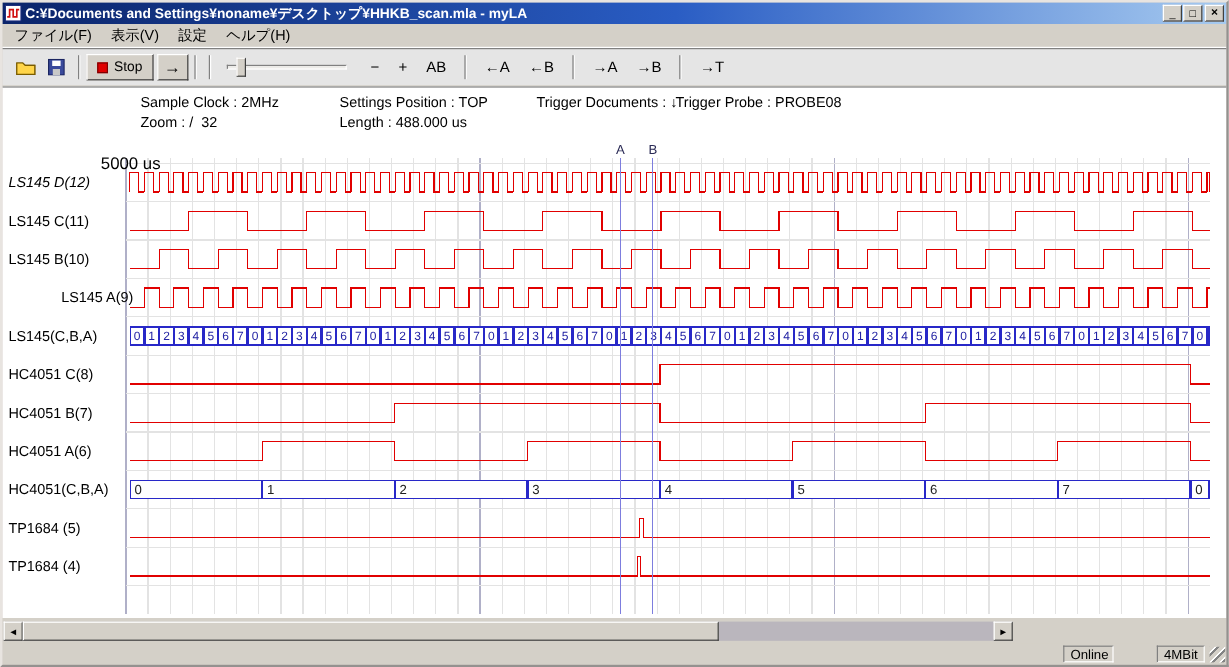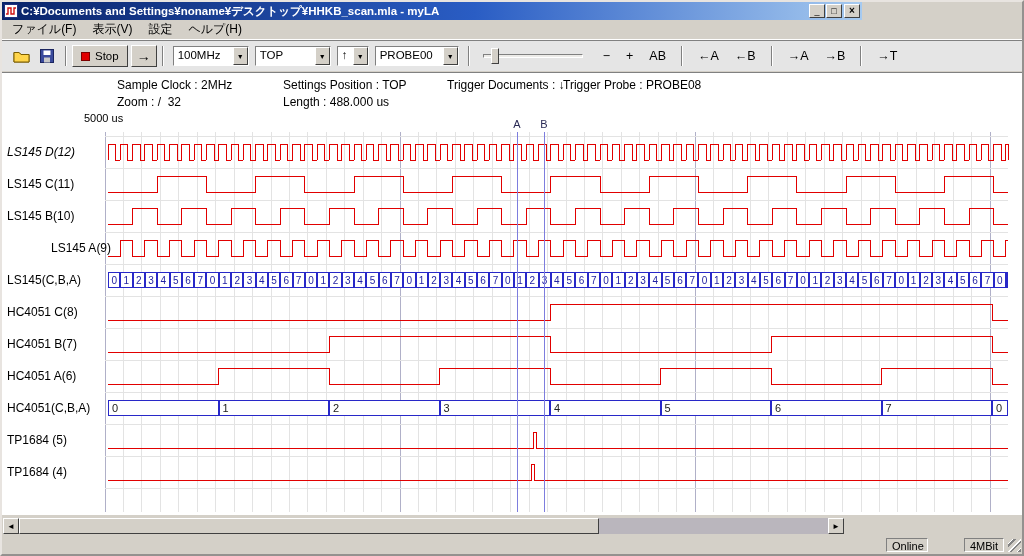--- a/index.html
+++ b/index.html
@@ -3,21 +3,21 @@
 <meta charset="utf-8">
 <style>
   *{box-sizing:border-box;margin:0;padding:0;user-select:none}
   html,body{width:1024px;height:556px;overflow:hidden}
   body{position:relative;background:#d4d0c8;font-family:"Liberation Sans",sans-serif;color:#000}
   .abs{position:absolute}
   .raised{border-top:1px solid #fff;border-left:1px solid #fff;border-right:1px solid #404040;border-bottom:1px solid #404040;background:#d4d0c8}
   .sunken{border-top:1px solid #808080;border-left:1px solid #808080;border-right:1px solid #fff;border-bottom:1px solid #fff}
   #frame{position:absolute;inset:0;border:2px outset #e8e4e0;pointer-events:none;z-index:50}
   
-  #titlebar{left:2px;top:2px;width:860px;height:18px;background:linear-gradient(90deg,#0a246a,#2a5dc4 55%,#a6caf0);display:flex;align-items:center;padding:0 2px}
+  #titlebar{left:2px;top:2px;width:1020px;height:18px;background:linear-gradient(90deg,#0a246a,#2a5dc4 55%,#a6caf0);display:flex;align-items:center;padding:0 2px}
   #title-text{color:#fff;font-size:11.5px;font-weight:bold;white-space:nowrap;overflow:hidden;flex:1;padding-left:3px}
   .win-btn{width:16px;height:14px;margin-left:1px;font-size:9px;line-height:12px;text-align:center;flex:none}
   .win-close{font-weight:bold;font-size:10px}
   
   #menubar{left:2px;top:20px;width:1020px;height:20px;display:flex;align-items:center;font-size:12px;padding-left:2px;border-bottom:1px solid #fff}
   .menu-item{padding:2px 8px;white-space:nowrap}
   
   #toolbar{left:2px;top:40px;width:1020px;height:31px;display:flex;align-items:center;padding-left:6px;border-top:1px solid #808080;background:#e5e5e5}
   .tb-ico{width:22px;height:20px;display:flex;align-items:center;justify-content:center;margin:0 2px}
   .tb-sep{width:2px;height:20px;border-left:1px solid #808080;border-right:1px solid #fff;margin:0 5px}
@@ -39,21 +39,21 @@
   .tb-btn{padding:2px 6px;font-size:12.5px;white-space:nowrap}
   
   #client{left:2px;top:72px;width:1020px;height:443px;background:#fff;border-top:1px solid #808080}
   .info{position:absolute;font-size:12px;white-space:pre;z-index:5}
   #i-sample{left:117px;top:78px}
   #i-trigpos{left:283px;top:78px}
   #i-trigcond{left:447px;top:78px}
   #i-trigprobe{left:563px;top:78px}
   #i-zoom{left:117px;top:95px}
   #i-length{left:283px;top:95px}
-  #i-timebase{left:84px;top:112px;font-size:11px}
+  #i-timebase{left:84px;top:128px;font-size:14px}
   #channel-labels{position:absolute;left:0;top:0;width:105px;height:556px;z-index:5}
   .ch-label{position:absolute;left:7px;height:16px;line-height:16px;font-size:12px;white-space:nowrap}
   #wave-svg{position:absolute;left:0;top:118px;z-index:4;font-family:"Liberation Sans",sans-serif}
   
   #hscroll{left:3px;top:518px;width:841px;height:16px;background:#bab6bd}
   .sb-btn{position:absolute;top:0;width:16px;height:16px;font-size:8px;display:flex;align-items:center;justify-content:center}
   #sb-left{left:0}
   #sb-right{right:0}
   #sb-thumb{position:absolute;left:16px;top:0;width:580px;height:16px}
   
@@ -105,38 +105,20 @@
   </span>
   <span class="tb-sep"></span>
   <span id="stop-btn" class="raised">
     <span class="stop-square"></span>
     <span>Stop</span>
   </span>
   <span id="run-btn" class="raised">
       <span>→</span>
     </span>
   <span class="tb-sep"></span>
-  <span id="combos">
-      <div class="combo">
-        <span class="combo-value">100MHz</span>
-        <span class="combo-btn raised">▼</span>
-      </div>
-      <div class="combo">
-        <span class="combo-value">TOP</span>
-        <span class="combo-btn raised">▼</span>
-      </div>
-      <div class="combo">
-        <span class="combo-value">↑</span>
-        <span class="combo-btn raised">▼</span>
-      </div>
-      <div class="combo">
-        <span class="combo-value">PROBE00</span>
-        <span class="combo-btn raised">▼</span>
-      </div>
-    </span>
   <span class="tb-sep"></span>
   <span id="slider">
     <span id="slider-track"></span>
     <span id="slider-handle" class="raised"></span>
   </span>
   <span id="flatbtns">
       <span class="tb-btn">−</span>
       <span class="tb-btn">+</span>
       <span class="tb-btn">AB</span>
       <span class="tb-sep"></span>

